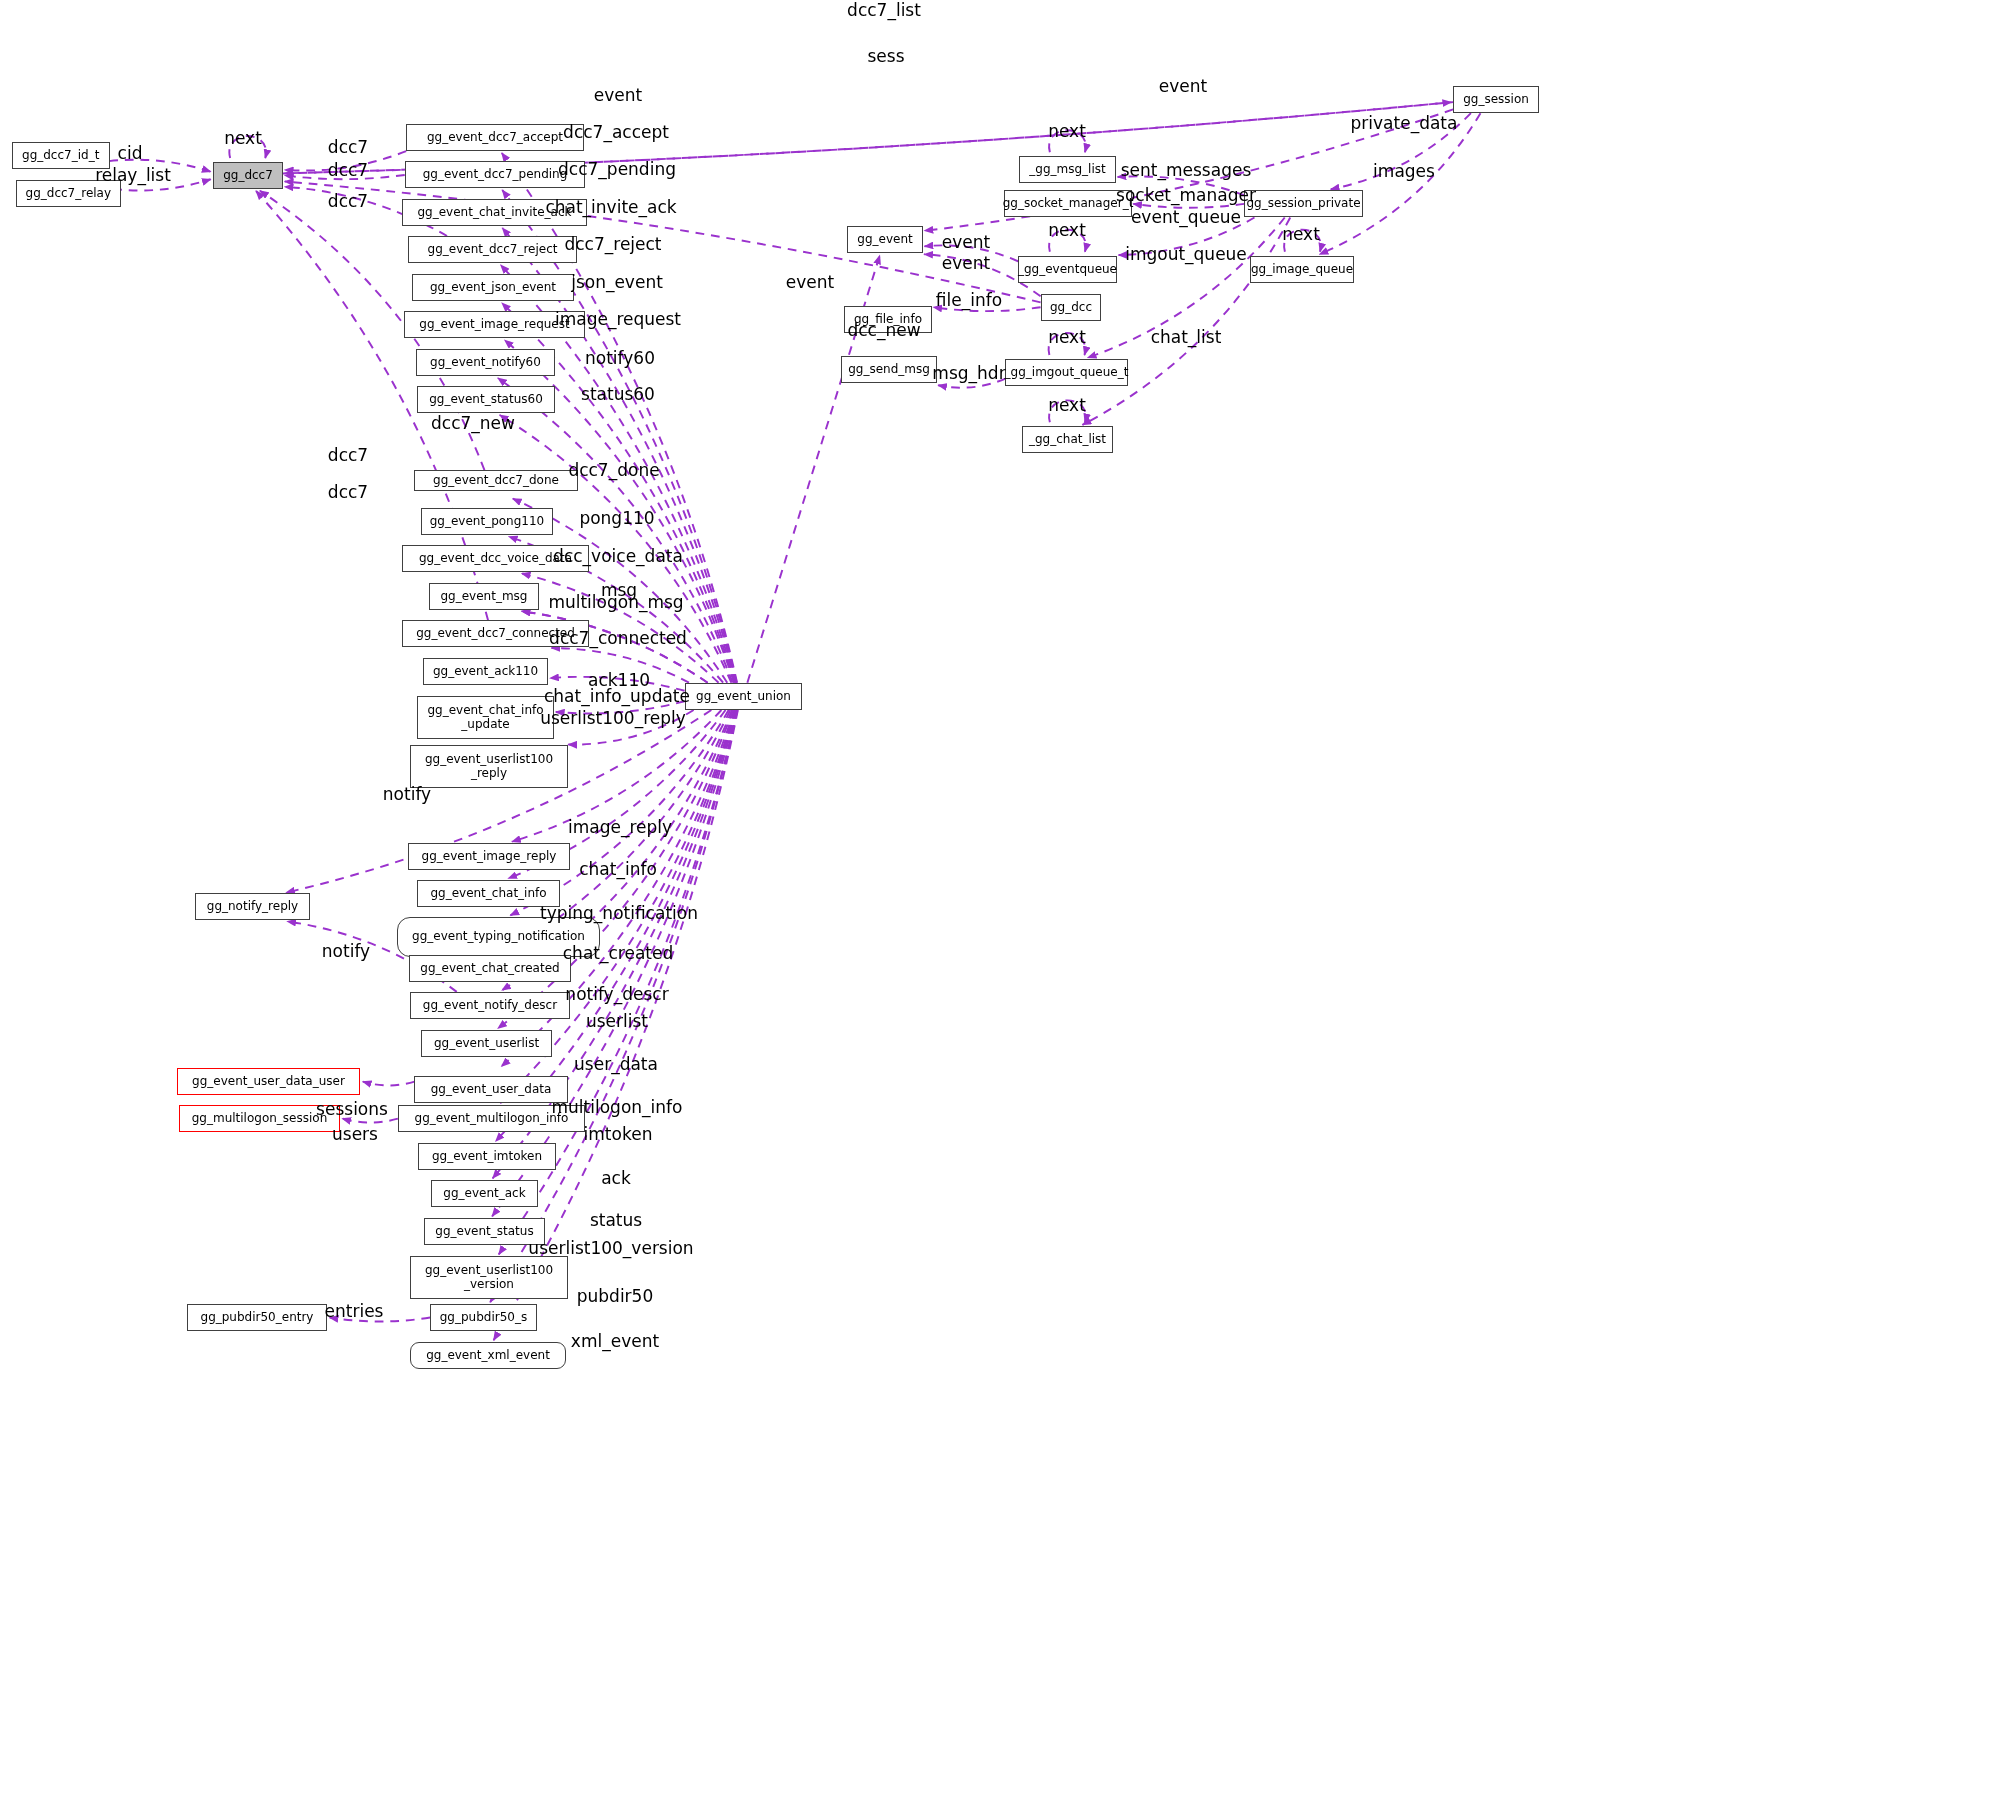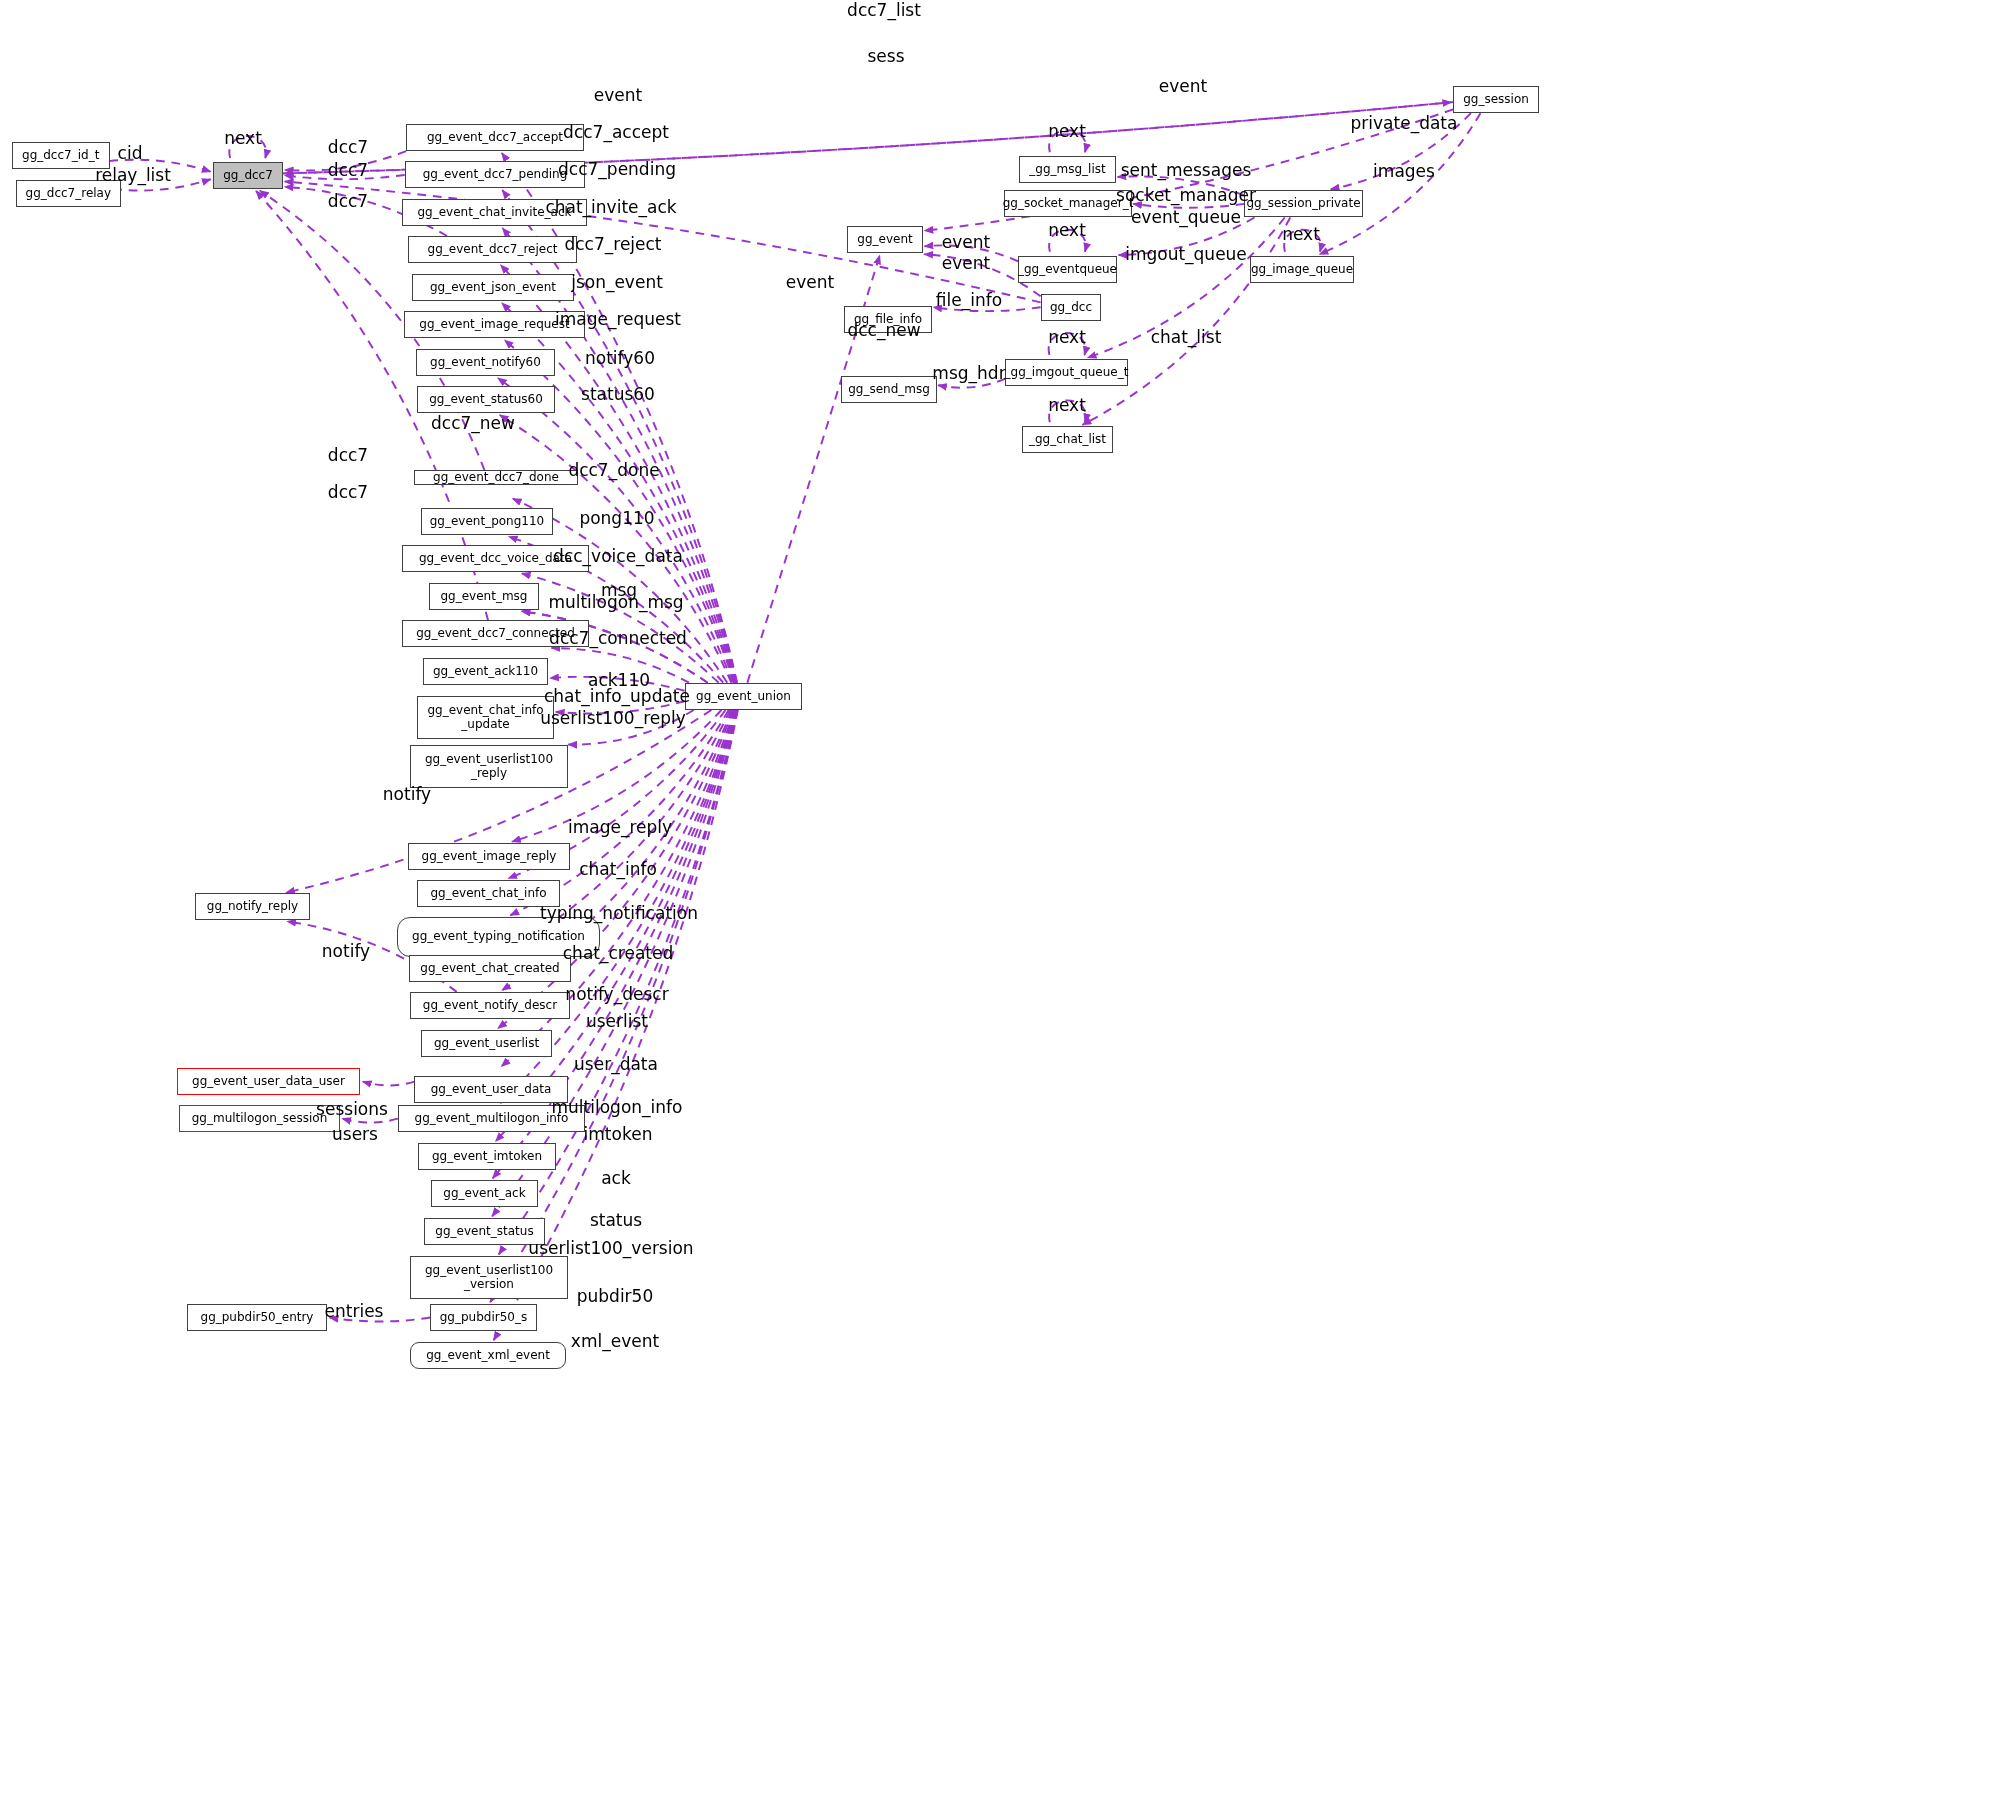--- a/index.html
+++ b/index.html
@@ -139,21 +139,21 @@
       <div class="node" style="left: 7.8px; top: 180px; width: 105px; height: 27px; margin-left: 8px;">gg_dcc7_relay</div>
       <div class="node highlight" style="left: 213px; top: 162px; width: 70px; height: 27px;">gg_dcc7</div>
       <div class="node" style="left: 406px; top: 124px; width: 178px; height: 27px;">gg_event_dcc7_accept</div>
       <div class="node" style="left: 405px; top: 161px; width: 180px; height: 27px;">gg_event_dcc7_pending</div>
       <div class="node" style="left: 402px; top: 199px; width: 185px; height: 27px;">gg_event_chat_invite_ack</div>
       <div class="node" style="left: 408px; top: 236px; width: 169px; height: 27px;">gg_event_dcc7_reject</div>
       <div class="node" style="left: 412px; top: 274px; width: 162px; height: 27px;">gg_event_json_event</div>
       <div class="node" style="left: 404px; top: 311px; width: 181px; height: 27px;">gg_event_image_request</div>
       <div class="node" style="left: 416px; top: 349px; width: 139px; height: 27px;">gg_event_notify60</div>
       <div class="node" style="left: 417px; top: 386px; width: 138px; height: 27px;">gg_event_status60</div>
-      <div class="node" style="left: 414px; top: 470px; width: 164px; height: 15px;">gg_event_dcc7_done</div>
+      <div class="node" style="left: 414px; top: 470px; width: 164px; height: 21px;">gg_event_dcc7_done</div>
       <div class="node" style="left: 421px; top: 508px; width: 132px; height: 27px;">gg_event_pong110</div>
       <div class="node" style="left: 402px; top: 545px; width: 187px; height: 27px;">gg_event_dcc_voice_data</div>
       <div class="node" style="left: 429px; top: 583px; width: 110px; height: 27px;">gg_event_msg</div>
       <div class="node" style="left: 402px; top: 620px; width: 187px; height: 27px;">gg_event_dcc7_connected</div>
       <div class="node" style="left: 423px; top: 658px; width: 125px; height: 27px;">gg_event_ack110</div>
       <div class="node" style="left: 417px; top: 696px; width: 137px; height: 43px;">gg_event_chat_info
 _update</div>
       <div class="node" style="left: 410px; top: 745px; width: 158px; height: 43px;">gg_event_userlist100
 _reply</div>
       <div class="node" style="left: 195px; top: 893px; width: 115px; height: 27px;">gg_notify_reply</div>
@@ -171,21 +171,21 @@
       <div class="node" style="left: 431px; top: 1180px; width: 107px; height: 27px;">gg_event_ack</div>
       <div class="node" style="left: 424px; top: 1218px; width: 121px; height: 27px;">gg_event_status</div>
       <div class="node" style="left: 410px; top: 1256px; width: 158px; height: 43px;">gg_event_userlist100
 _version</div>
       <div class="node" style="left: 187px; top: 1304px; width: 140px; height: 27px;">gg_pubdir50_entry</div>
       <div class="node" style="left: 430px; top: 1304px; width: 107px; height: 27px;">gg_pubdir50_s</div>
       <div class="node" style="left: 410px; top: 1342px; width: 156px; height: 27px; border-radius: 9px;">gg_event_xml_event</div>
       <div class="node" style="left: 685px; top: 683px; width: 117px; height: 27px;">gg_event_union</div>
       <div class="node" style="left: 847px; top: 226px; width: 76px; height: 27px;">gg_event</div>
       <div class="node" style="left: 844px; top: 306px; width: 88px; height: 27px;">gg_file_info</div>
-      <div class="node" style="left: 841px; top: 376px; width: 96px; height: 27px;">gg_send_msg</div>
+      <div class="node" style="left: 841px; top: 356px; width: 96px; height: 27px;">gg_send_msg</div>
       <div class="node" style="left: 1041px; top: 294px; width: 60px; height: 27px;">gg_dcc</div>
       <div class="node" style="left: 1019px; top: 156px; width: 97px; height: 27px;">_gg_msg_list</div>
       <div class="node" style="left: 1004px; top: 190px; width: 128px; height: 27px;">gg_socket_manager_t</div>
       <div class="node" style="left: 1018px; top: 256px; width: 99px; height: 27px;">_gg_eventqueue</div>
       <div class="node" style="left: 1005px; top: 359px; width: 123px; height: 27px;">_gg_imgout_queue_t</div>
       <div class="node" style="left: 1022px; top: 426px; width: 91px; height: 27px;">_gg_chat_list</div>
       <div class="node" style="left: 1244px; top: 190px; width: 119px; height: 27px;">gg_session_private</div>
       <div class="node" style="left: 1250px; top: 256px; width: 104px; height: 27px;">gg_image_queue</div>
       <div class="node" style="left: 1453px; top: 86px; width: 86px; height: 27px;">gg_session</div>
     </div>

